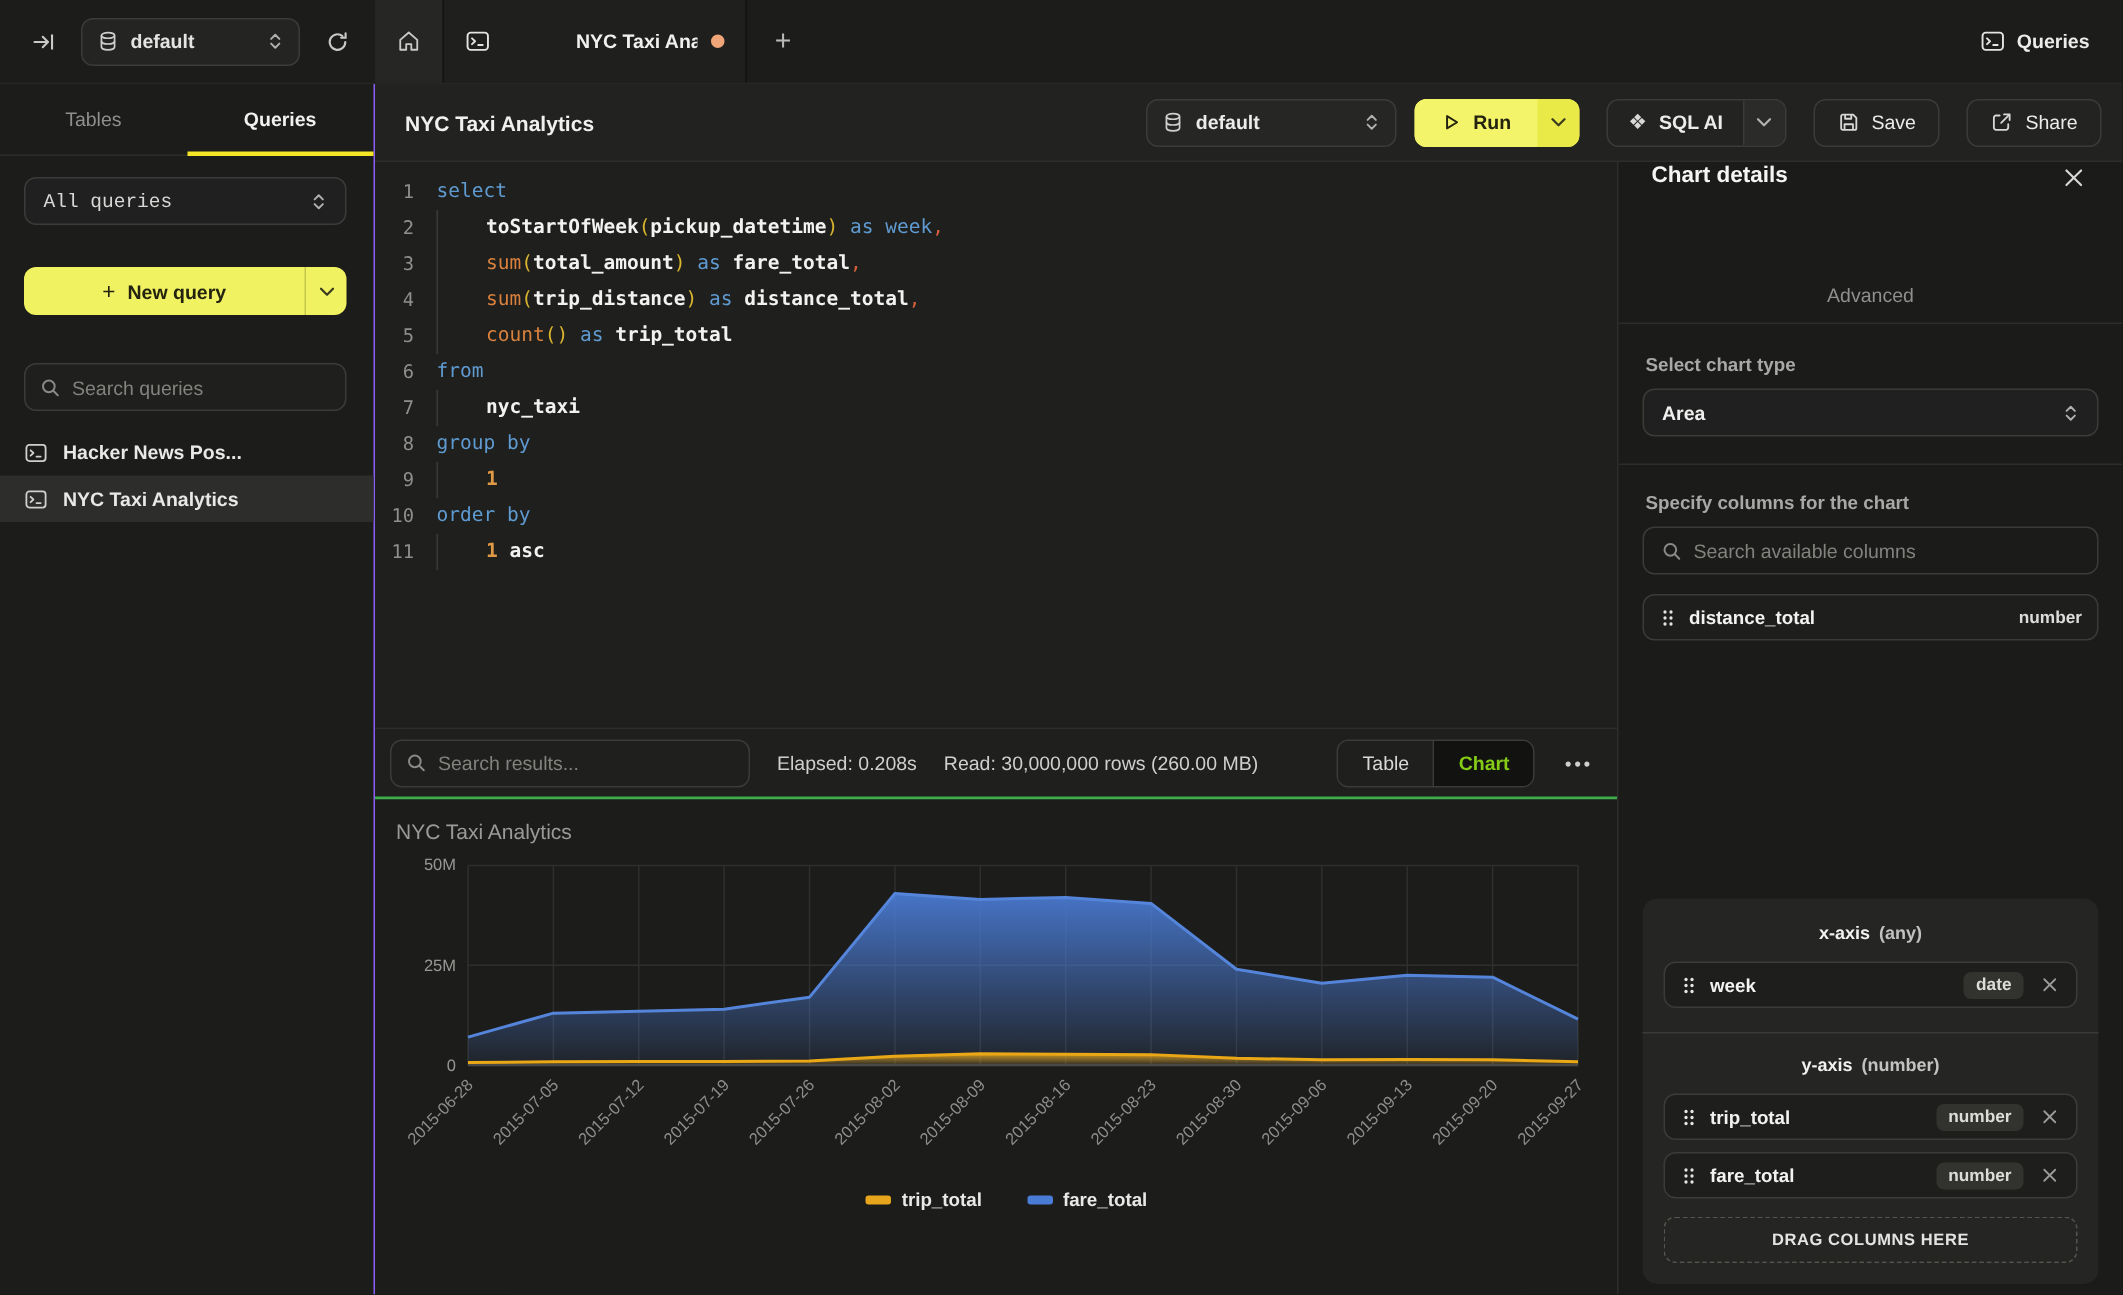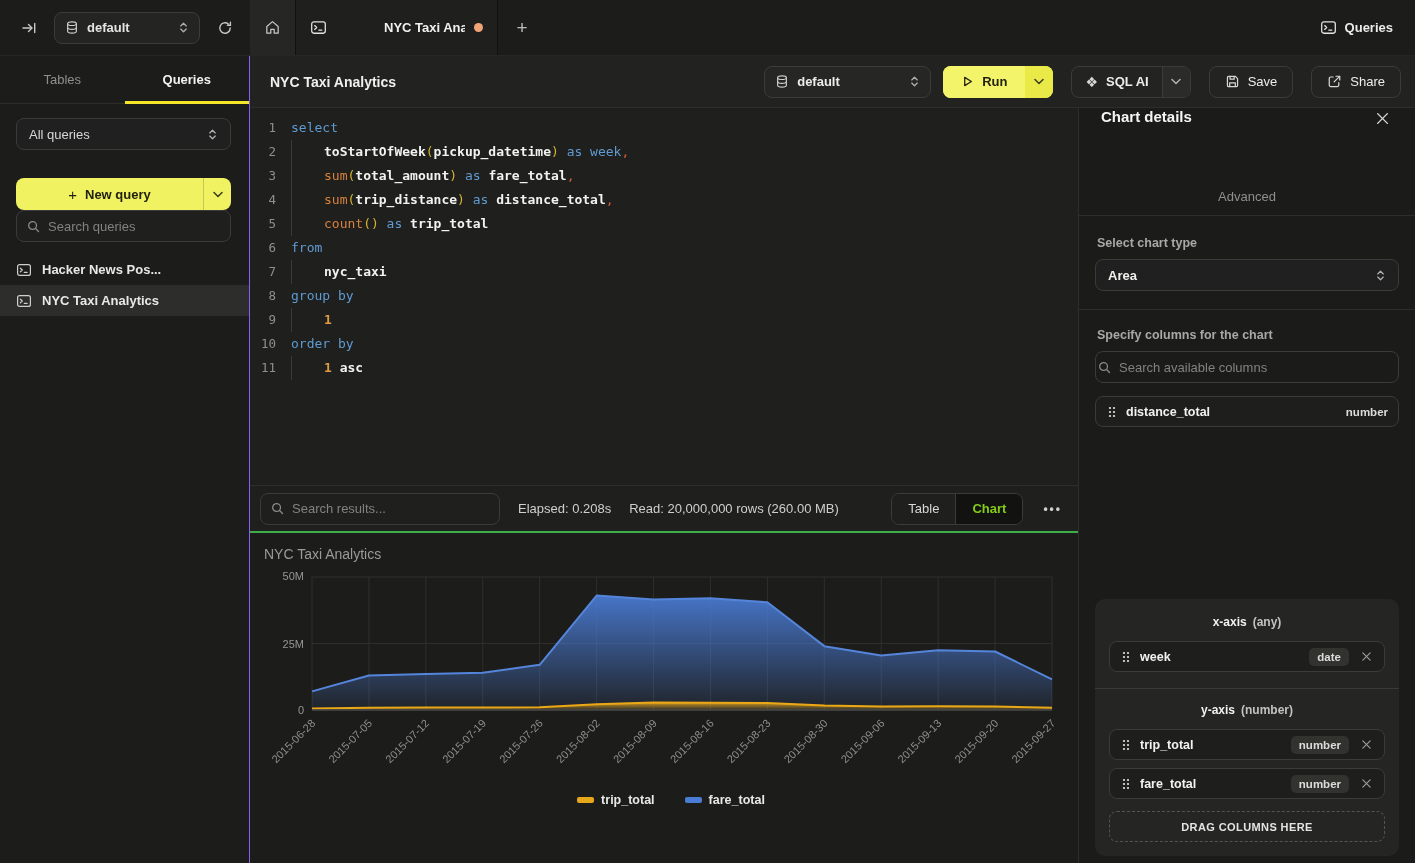--- a/index.html
+++ b/index.html
@@ -25,26 +25,26 @@
   
   .shell { flex:1; display:flex; min-height:0; }
 
   
   .sidebar { width:250px; flex:0 0 250px; background:#1c1c1a; border-right:1px solid #8b5cf6; display:flex; flex-direction:column; }
   .sb-tabs { height:48px; flex:0 0 48px; display:flex; border-bottom:1px solid #2d2d2b; }
   .sb-tab { flex:1; display:flex; align-items:center; justify-content:center; font-size:13px; color:#8f8f8d; cursor:pointer; position:relative; }
   .sb-tab.active { color:#f2f2f0; font-weight:600; }
   .sb-tab.active::after { content:""; position:absolute; left:0; right:0; bottom:-1px; height:3px; background:#f5e727; }
   .sb-body { padding:14px 18px 0 16px; display:flex; flex-direction:column; }
-  .select-box { height:32px; display:flex; align-items:center; gap:8px; padding:0 12px; border:1px solid #3b3b39; border-radius:8px; background:#202020; color:#d8d8d6; cursor:pointer; }
+  .select-box { height:32px; display:flex; align-items:center; gap:8px; padding:0 12px; border:1px solid #3b3b39; border-radius:8px; background:#202020; color:#d8d8d6; cursor:pointer;font-family:Liberation Mono, monospace; }
   .select-box .lbl { flex:1; }
   .new-query { margin-top:28px; height:32px; display:flex; align-items:stretch; background:#f1f261; border-radius:8px; color:#22220f; cursor:pointer; overflow:hidden; }
   .new-query .nq-main { flex:1; display:flex; align-items:center; justify-content:center; gap:8px; font-weight:600; font-size:13px; }
   .new-query .nq-caret { width:28px; display:flex; align-items:center; justify-content:center; border-left:1px solid rgba(0,0,0,.18); }
-  .search-box { margin-top:0; height:32px; display:flex; align-items:center; gap:8px; padding:0 10px; border:1px solid #3b3b39; border-radius:8px; background:#1f1f1d; color:#8a8a88; }
+  .search-box { margin-top:32px; height:32px; display:flex; align-items:center; gap:8px; padding:0 10px; border:1px solid #3b3b39; border-radius:8px; background:#1f1f1d; color:#8a8a88; }
   .search-box input { flex:1; background:transparent; border:0; outline:0; color:#d8d8d6; font-size:13px; font-family:inherit; }
   .search-box input::placeholder { color:#82827f; }
   .query-list { margin:12px -18px 0 -16px; }
   .q-item { height:31px; display:flex; align-items:center; gap:10px; padding:0 16px; color:#e8e8e6; cursor:pointer; }
   .q-item.active { background:#2d2d2b; }
   .q-item .q-ico { color:#cfcfcd; display:flex; }
   .q-item .q-label { font-size:13px; font-weight:600; white-space:nowrap; overflow:hidden; }
 
   
   .main { flex:1; display:flex; flex-direction:column; min-width:0; }
@@ -103,21 +103,21 @@
   .cp-close { color:#d8d8d6; cursor:pointer; display:flex; padding:4px; }
   .cp-tabs { height:38px; flex:0 0 38px; display:flex; border-bottom:1px solid #2d2d2b; }
   .cp-tab { flex:1; display:flex; align-items:center; justify-content:center; color:#8f8f8d; font-size:13px; cursor:pointer; position:relative; }
   .cp-tab.active { color:#f2f2f0; font-weight:600; }
   .cp-tab.active::after { content:""; position:absolute; left:0; right:0; bottom:-1px; height:3px; background:#f5e727; }
   .cp-body { flex:1; padding:20px 16px 0 16px; overflow:hidden; }
   .cp-label { font-size:12.5px; color:#a8a8a6; font-weight:600; margin:0 0 9px 2px; }
   .cp-select { height:32px; display:flex; align-items:center; padding:0 12px; border:1px solid #3b3b39; border-radius:8px; background:#202020; color:#f0f0ee; font-weight:600; cursor:pointer; }
   .cp-select .lbl { flex:1; }
   .cp-divider { height:1px; background:#2d2d2b; margin:18px -16px 18px -16px; }
-  .cp-search { height:32px; display:flex; align-items:center; gap:8px; padding:0 2px; border:1px solid #3b3b39; border-radius:8px; color:#8a8a88; margin:0 0 13px 0; }
+  .cp-search { height:32px; display:flex; align-items:center; gap:8px; padding:0 12px; border:1px solid #3b3b39; border-radius:8px; color:#8a8a88; margin:0 0 13px 0; }
   .cp-search input { flex:1; background:transparent; border:0; outline:0; color:#d8d8d6; font-size:13px; font-family:inherit; }
   .cp-search input::placeholder { color:#82827f; }
   .chip { height:31px; display:flex; align-items:center; gap:10px; padding:0 10px 0 12px; border:1px solid #3b3b39; border-radius:8px; background:#1e1e1c; margin-bottom:8px; cursor:grab; }
   .chip .c-handle { color:#e4e4e2; display:flex; }
   .chip .c-name { flex:1; font-size:12.5px; font-weight:700; color:#f2f2f0; }
   .chip .c-type { font-size:11.5px; font-weight:700; color:#dcdcda; }
   .chip .c-type.pill { background:#32322f; border-radius:5px; padding:3px 8px; }
   .chip .c-x { color:#9a9a98; display:flex; padding:2px; cursor:pointer; }
   .axis-card { margin-top:172px; background:#252523; border-radius:10px; padding:12px 14px 14px 14px; }
   .axis-title { display:flex; justify-content:center; gap:6px; font-size:12px; margin:4px 0 12px 0; }
@@ -345,21 +345,21 @@
             <div class="search-box">
               <span style="display:flex">
                 <svg width="13" height="13" viewBox="0 0 14 14" fill="none" stroke="currentColor" stroke-width="1.4" stroke-linecap="round">
                     <circle cx="6" cy="6" r="4.2"></circle>
                     <path d="M9.2 9.2l3.2 3.2"></path>
                   </svg>
               </span>
               <input type="text" placeholder="Search results..." style="">
             </div>
             <span class="stat">Elapsed: 0.208s</span>
-            <span class="stat">Read: 20,000,000 rows (260.00 MB)</span>
+            <span class="stat">Read: 30,000,000 rows (260.00 MB)</span>
             <div class="view-toggle" id="view-toggle">
                 <div class="vt-seg">Table</div>
                 <div class="vt-seg selected">Chart</div>
               </div>
             <span class="more-btn">•••</span>
           </div>
 
           <div class="green-line"></div>
 
           <div class="chart-area">

